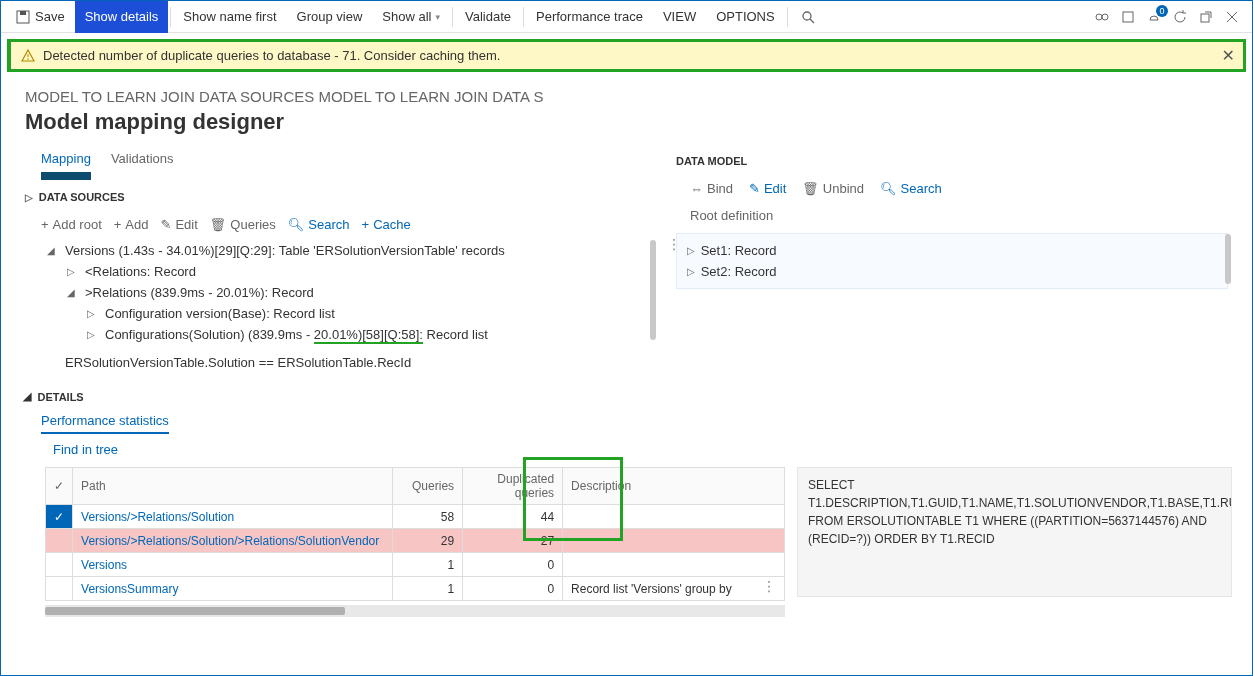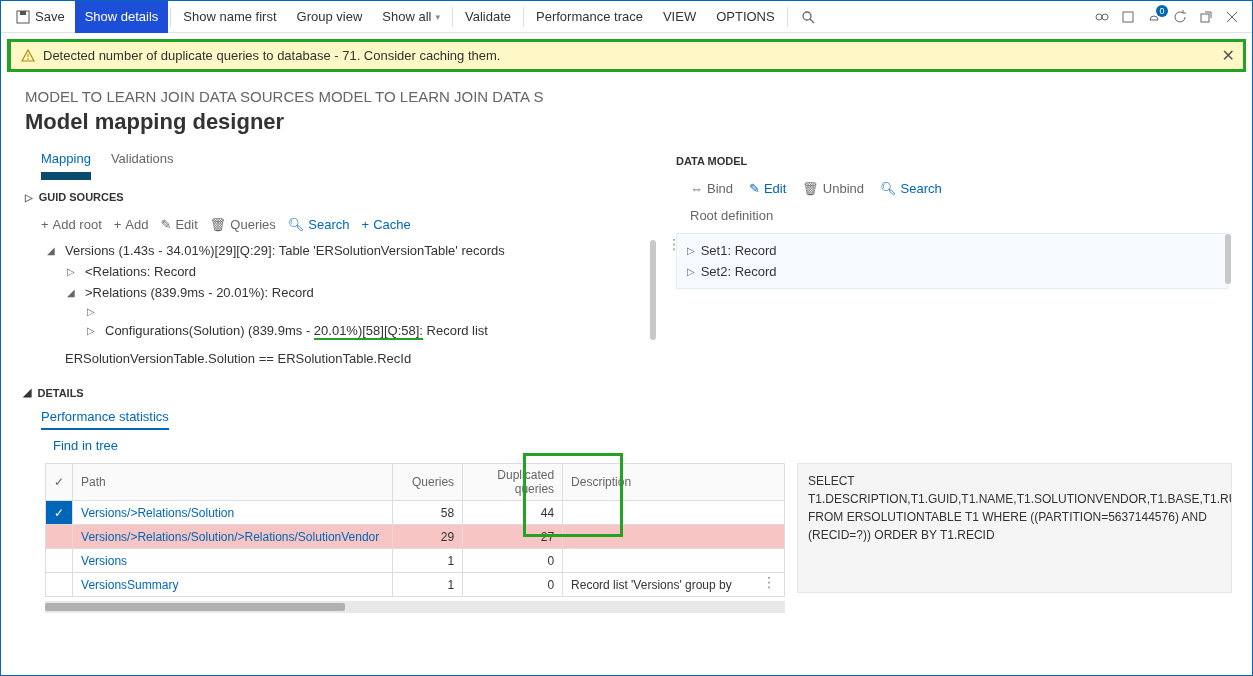--- a/index.html
+++ b/index.html
@@ -166,21 +166,21 @@
 <h1 class="title">Model mapping designer</h1>
 
 <div class="main">
   <div class="left-col">
     <div class="tabs">
       <div class="tab active">Mapping</div>
       <div class="tab">Validations</div>
     </div>
     <div class="sec-hdr">
       <span class="caret">▷</span>
-      <span>GUID SOURCES</span>
+      <span>DATA SOURCES</span>
     </div>
     <div class="ds-toolbar">
       <div class="ds-btn">
           <span>+</span>
           <span>Add root</span>
         </div>
       <div class="ds-btn">
           <span>+</span>
           <span>Add</span>
         </div>
@@ -209,20 +209,21 @@
       <div class="tree-row indent1">
           <span class="exp">▷</span>
           <span>&lt;Relations: Record</span>
         </div>
       <div class="tree-row indent1">
           <span class="exp">◢</span>
           <span>&gt;Relations (839.9ms - 20.01%): Record</span>
         </div>
       <div class="tree-row indent2">
           <span class="exp">▷</span>
+          <span>Configuration version(Base): Record list</span>
         </div>
       <div class="tree-row indent2">
           <span class="exp">▷</span>
           <span><span>Configurations(Solution) (839.9ms - </span><span class="underline-green">20.01%)[58][Q:58]:</span><span> Record list</span></span>
         </div>
       <div class="scrollbar-v"></div>
     </div>
     <div class="expr-row">ERSolutionVersionTable.Solution == ERSolutionTable.RecId</div>
   </div>
 

